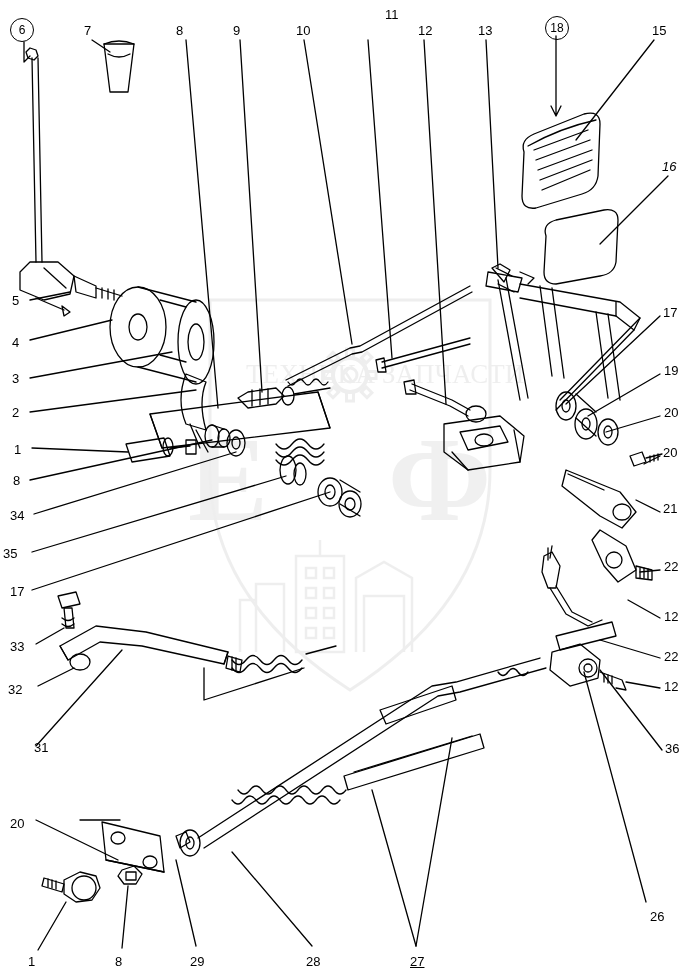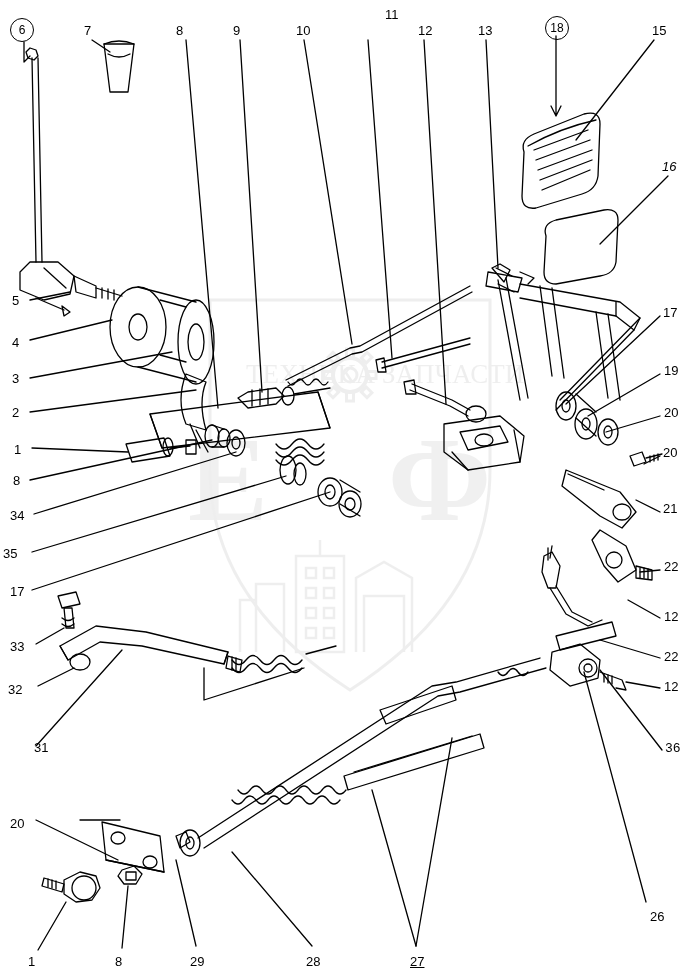--- a/index.html
+++ b/index.html
@@ -316,21 +316,21 @@
       <div class="callout" style="left: 662px; top: 160px; font-style: italic;">16</div>
       <div class="callout" style="left: 663px; top: 306px;">17</div>
       <div class="callout" style="left: 664px; top: 364px;">19</div>
       <div class="callout" style="left: 664px; top: 406px;">20</div>
       <div class="callout" style="left: 663px; top: 446px;">20</div>
       <div class="callout" style="left: 663px; top: 502px;">21</div>
       <div class="callout" style="left: 664px; top: 560px;">22</div>
       <div class="callout" style="left: 664px; top: 610px;">12</div>
       <div class="callout" style="left: 664px; top: 650px;">22</div>
       <div class="callout" style="left: 664px; top: 680px;">12</div>
-      <div class="callout" style="left: 665px; top: 742px; font-family: Liberation Mono, monospace;">36</div>
+      <div class="callout" style="left: 665px; top: 742px;">36</div>
       <div class="callout" style="left: 650px; top: 910px;">26</div>
       <div class="callout" style="left: 12px; top: 294px;">5</div>
       <div class="callout" style="left: 12px; top: 336px;">4</div>
       <div class="callout" style="left: 12px; top: 372px;">3</div>
       <div class="callout" style="left: 12px; top: 406px;">2</div>
       <div class="callout" style="left: 14px; top: 443px;">1</div>
       <div class="callout" style="left: 13px; top: 474px;">8</div>
       <div class="callout" style="left: 10px; top: 509px;">34</div>
       <div class="callout" style="left: 3px; top: 547px;">35</div>
       <div class="callout" style="left: 10px; top: 585px;">17</div>

